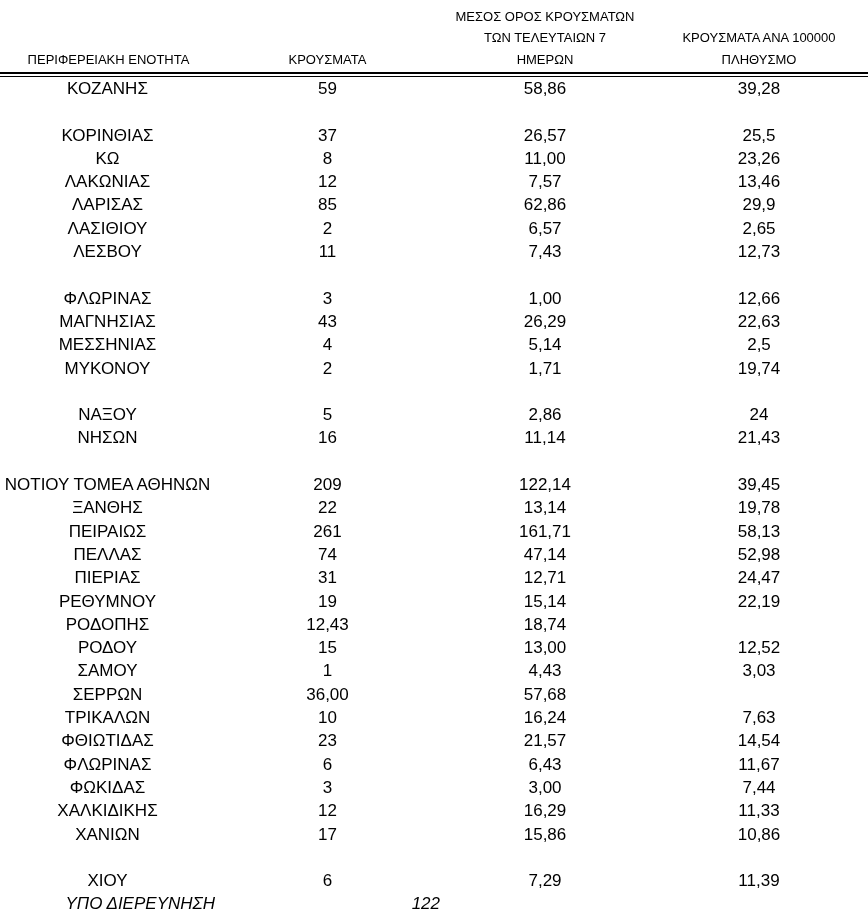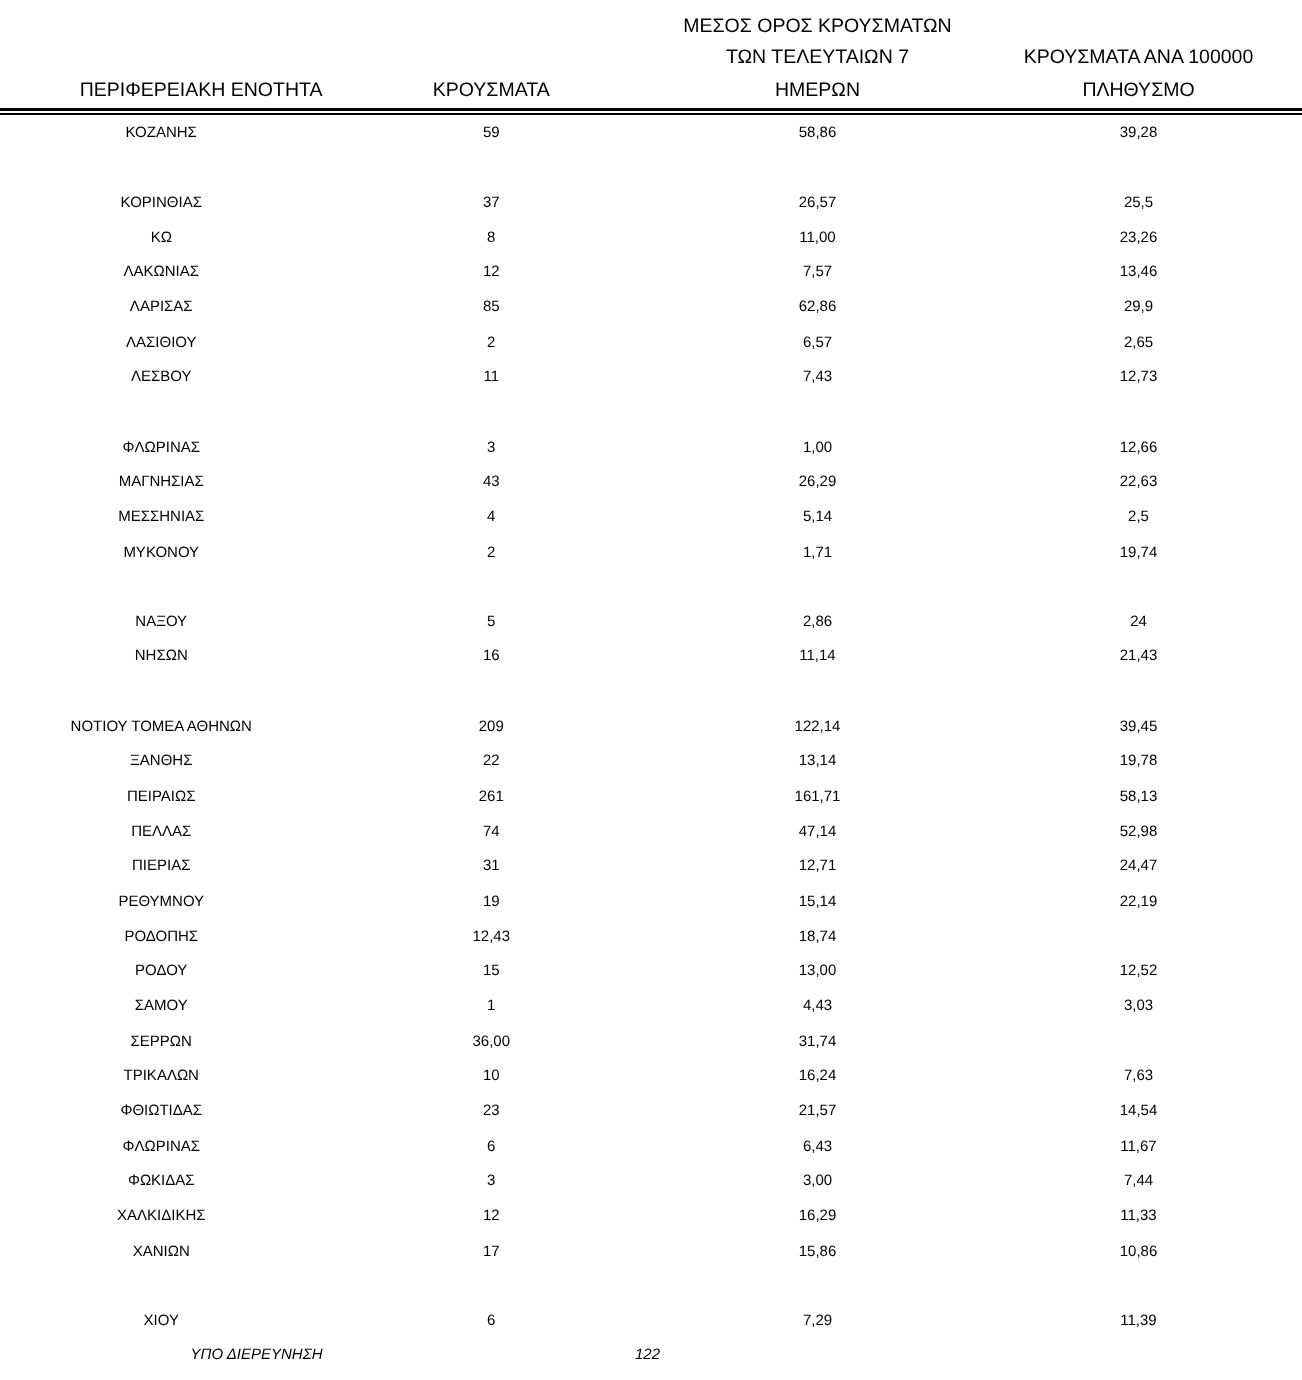--- a/index.html
+++ b/index.html
@@ -25,37 +25,37 @@
     align-items: end;
   }
   .header-cell {
     font-size: 13px;
     line-height: 21.5px;
     text-align: center;
     white-space: pre-line;
     padding-bottom: 2px;
   }
   .header-cell.first {
-    text-align: right;
+    text-align: center;
     padding-left: 2px;
     white-space: nowrap;
   }
   .rule {
     width: 868px;
     height: 5px;
     background: linear-gradient(to bottom,
       #000000 0px, #000000 2px,
       #ffffff 2px, #ffffff 3.5px,
       #000000 3.5px, #000000 4.5px,
       #ffffff 4.5px);
   }
   .row {
     height: 23.3px;
     align-items: center;
-    font-size: 10px;
+    font-size: 17px;
     line-height: 23.3px;
   }
   .cell {
     text-align: center;
     white-space: nowrap;
     overflow: visible;
   }
   .row.italic .cell {
     font-style: italic;
     text-align: right;
@@ -210,21 +210,21 @@
       </div>
       <div class="grid row">
         <div class="cell cell-region">ΣΑΜΟΥ</div>
         <div class="cell cell-cases">1</div>
         <div class="cell cell-avg7">4,43</div>
         <div class="cell cell-per100k">3,03</div>
       </div>
       <div class="grid row">
         <div class="cell cell-region">ΣΕΡΡΩΝ</div>
         <div class="cell cell-avg7">36,00</div>
-        <div class="cell cell-per100k">31,74</div>
+        <div class="cell cell-per100k">57,68</div>
       </div>
       <div class="grid row">
         <div class="cell cell-region">ΤΡΙΚΑΛΩΝ</div>
         <div class="cell cell-cases">10</div>
         <div class="cell cell-avg7">16,24</div>
         <div class="cell cell-per100k">7,63</div>
       </div>
       <div class="grid row">
         <div class="cell cell-region">ΦΘΙΩΤΙΔΑΣ</div>
         <div class="cell cell-cases">23</div>

